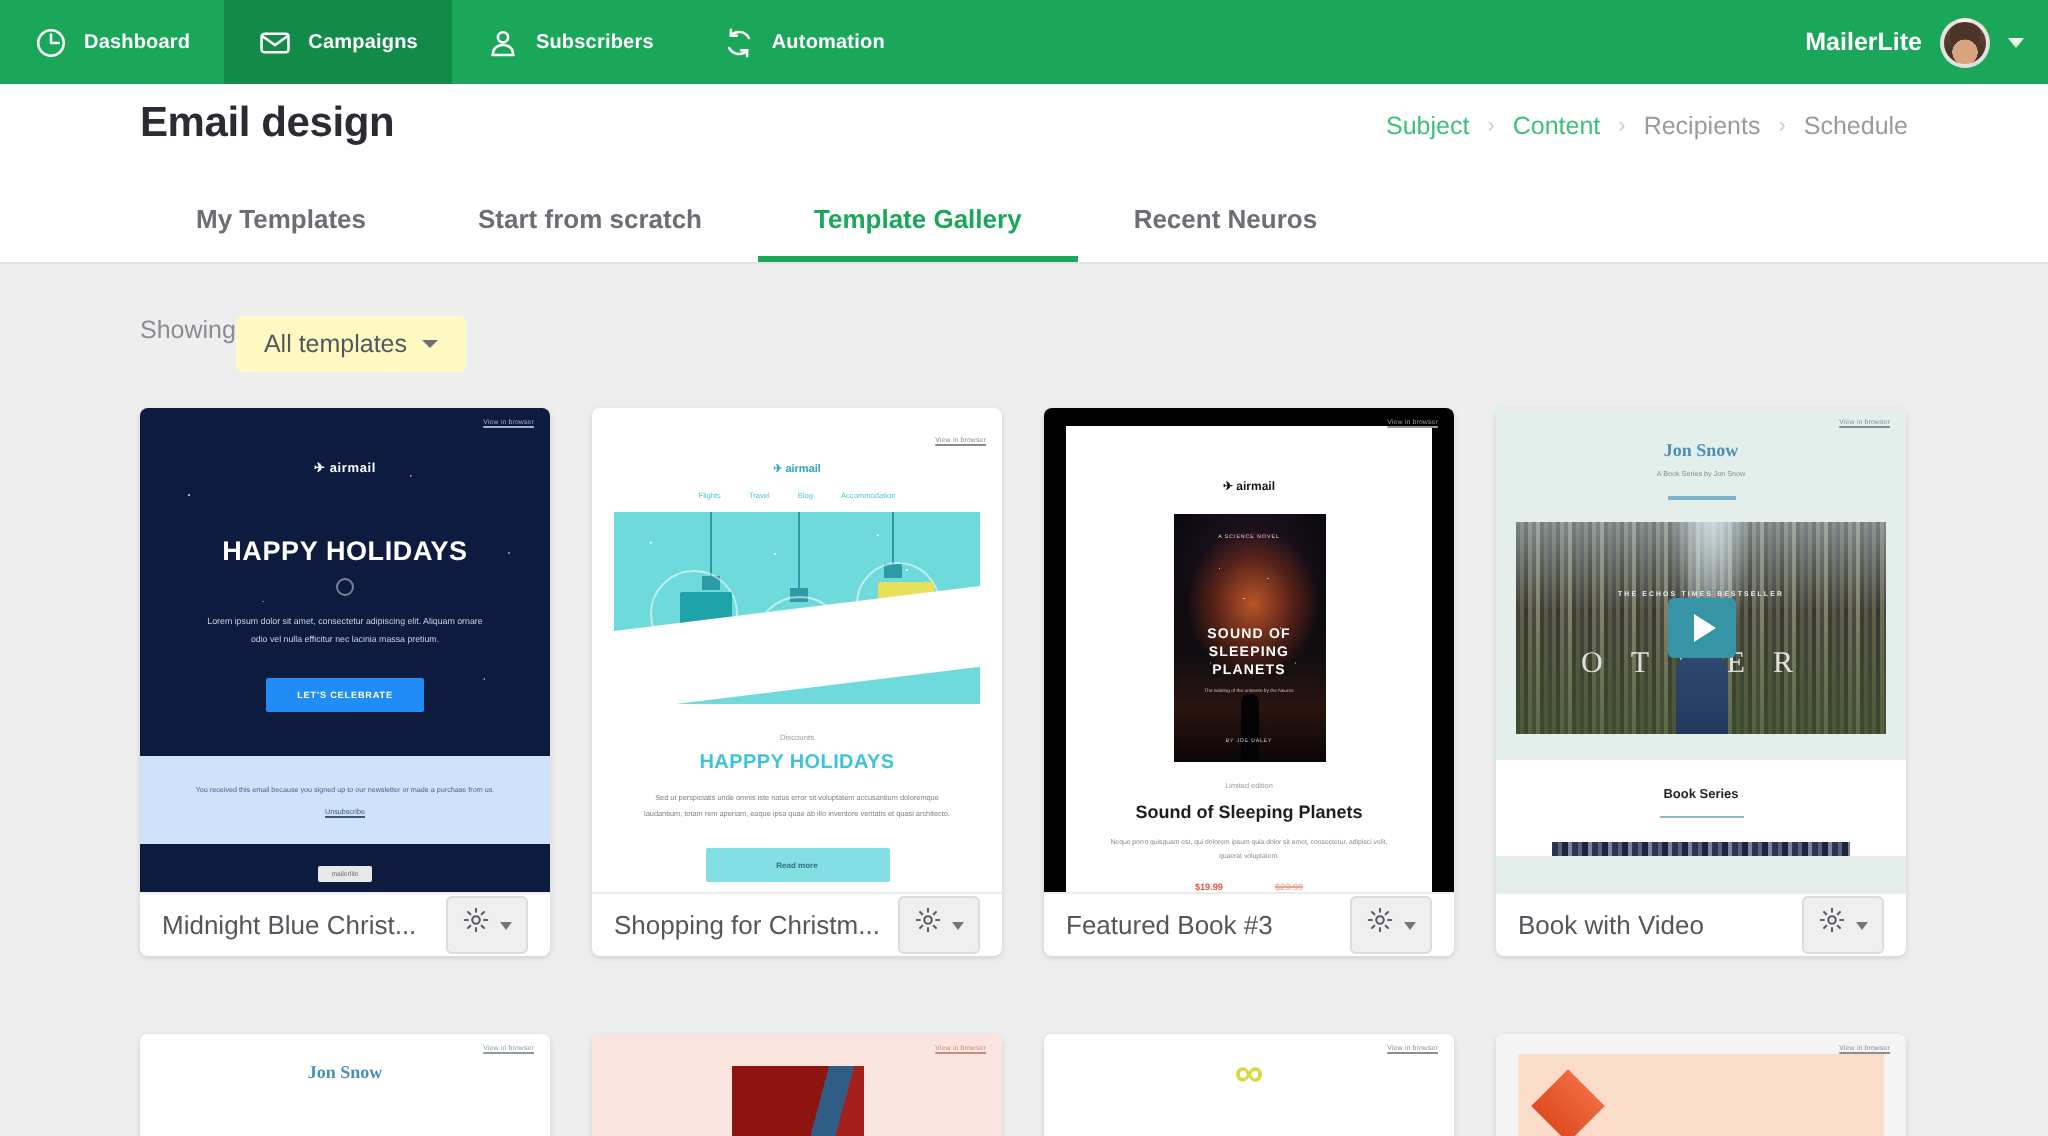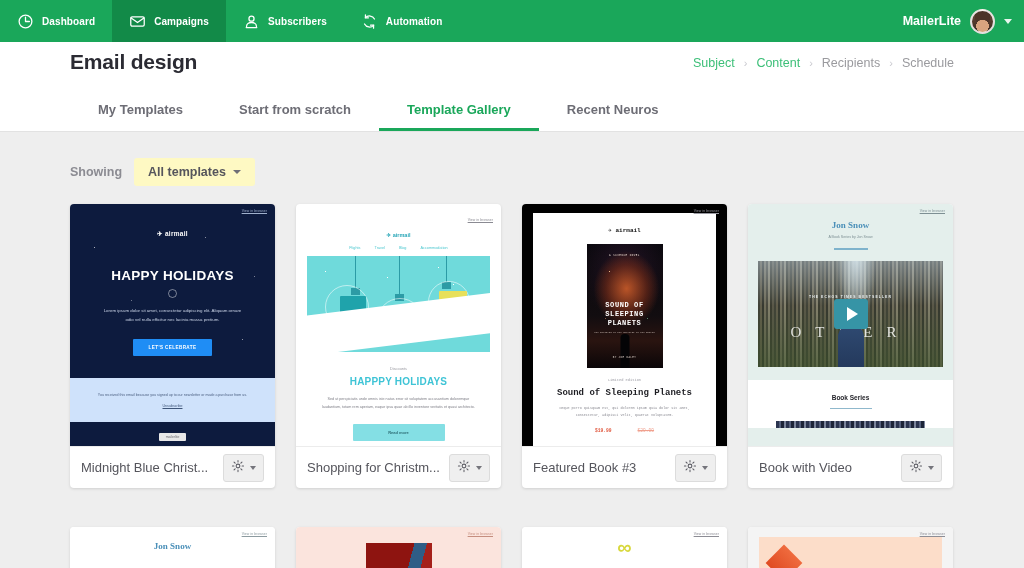--- a/index.html
+++ b/index.html
@@ -103,24 +103,21 @@
     color: #6d6d75;
     cursor: pointer;
     border-bottom: 3px solid transparent;
     white-space: nowrap;
   }
   .tab.active { color: #1aa75a; border-bottom-color: #1aa75a; }
 
   
   .filterbar {
     display: flex;
-    align-items: center;
-    gap: 12px;
     padding: 26px 70px 0;
-    font-weight: bold;
   }
   .filter-label { font-size: 12.5px; color: #8b8b92; }
   .filter-select {
     background: #fef9c3;
     border: none;
     border-radius: 3px;
     padding: 7px 14px;
     font-size: 12.5px;
     color: #55555c;
     display: flex;
@@ -150,21 +147,21 @@
     display: flex;
     flex-direction: column;
     cursor: pointer;
   }
   .card .preview {
     height: 242px;
     overflow: hidden;
     position: relative;
   }
   .card .footer {
-    height: 42px;
+    height: 32px;
     display: flex;
     align-items: center;
     justify-content: space-between;
     padding: 0 11px;
     border-top: 1px solid #ececec;
   }
   .card-title {
     font-size: 13px;
     color: #55555c;
     white-space: nowrap;
@@ -288,21 +285,21 @@
     margin: 9px 12px 0; text-align: center;
   }
   .tpl2 .btn {
     display: block; width: 92px; margin: 12px auto 0;
     background: #84dfe4; color: #2e6e76; text-align: center;
     font-size: 4px; font-weight: bold; padding: 6px 0; border-radius: 1px;
   }
 
   
   .tpl3 { background: #000; height: 100%; padding: 9px 11px 0; position: relative; }
-  .tpl3 .sheet { background: #fff; height: 100%; padding: 13px 11px 0; text-align: center; font-family: Liberation Mono, monospace; }
+  .tpl3 .sheet { background: #fff; height: 100%; padding: 26px 11px 0; text-align: center; }
   .brand-c { font-size: 6px; color: #141414; font-weight: bold; }
   .bookcover {
     width: 76px; height: 124px; margin: 10px auto 0; position: relative; overflow: hidden;
     background:
       radial-gradient(ellipse 60% 42% at 52% 36%, rgba(194,88,40,.95) 0%, rgba(120,44,22,.6) 45%, transparent 72%),
       radial-gradient(ellipse 90% 60% at 50% 18%, rgba(60,30,60,.5) 0%, transparent 70%),
       linear-gradient(#07070b, #120d10 58%, #2a1410 78%, #0a0608);
   }
   .bookcover .dust {
     position: absolute; inset: 0;

